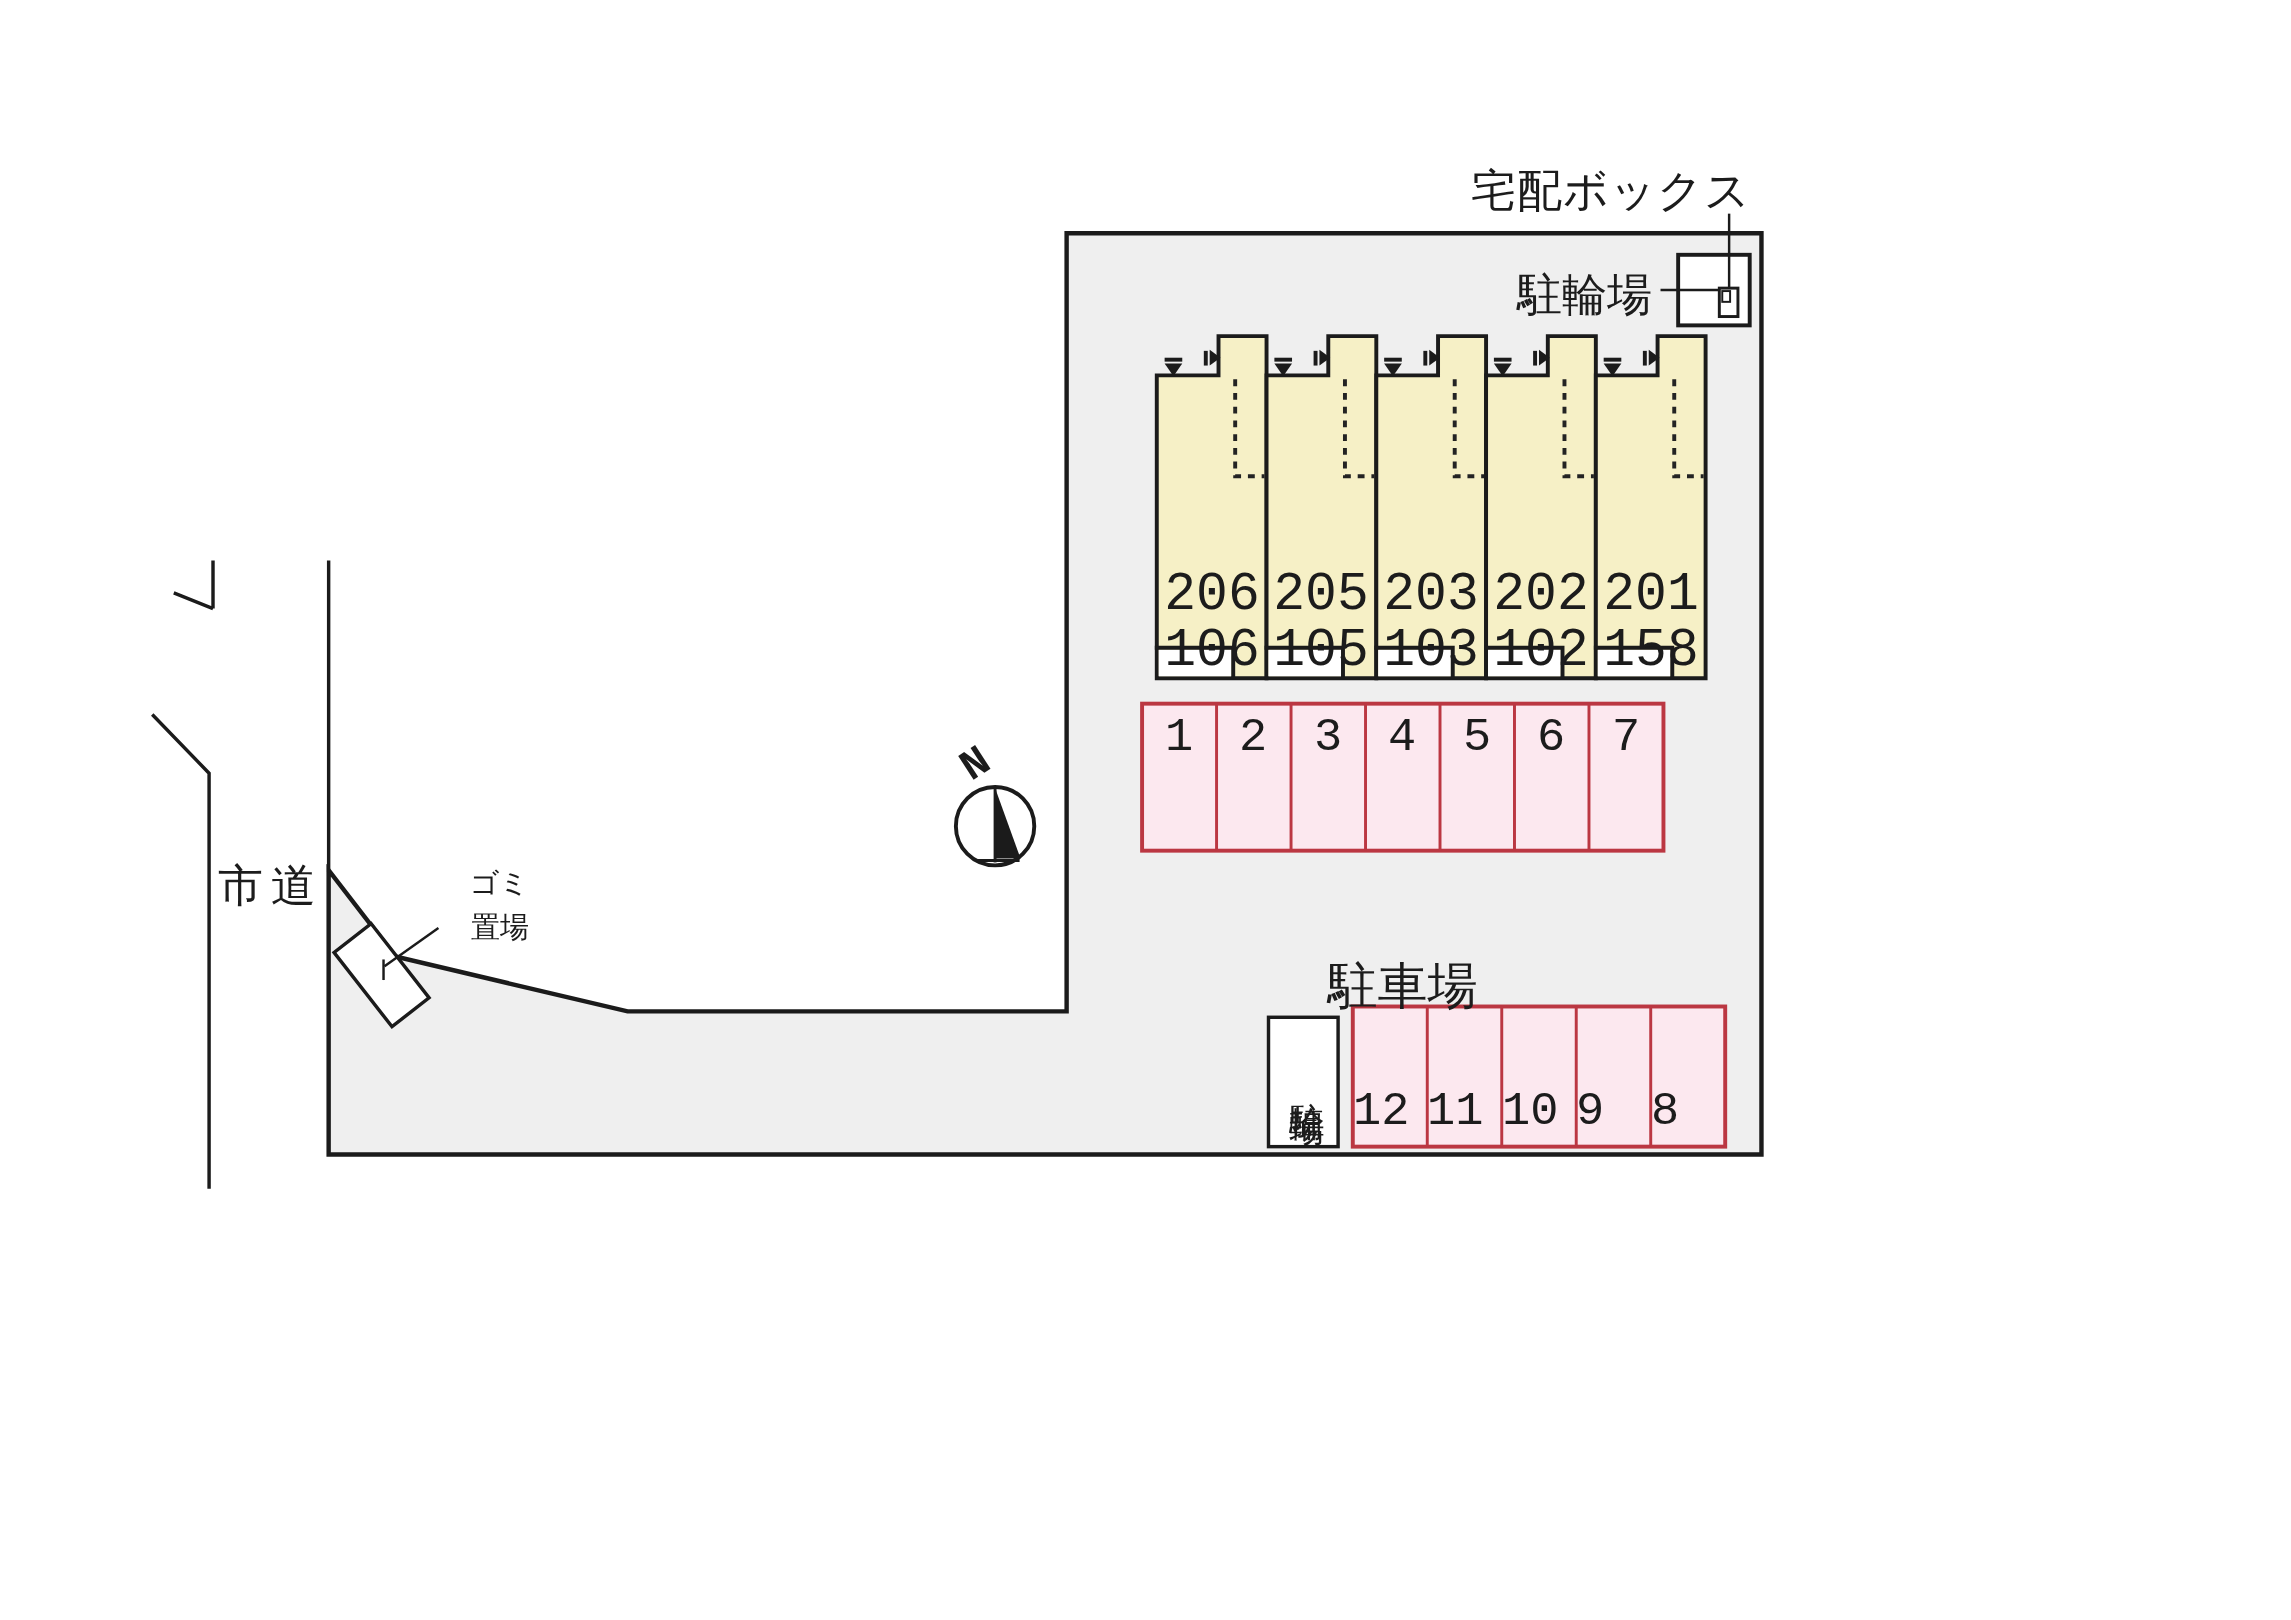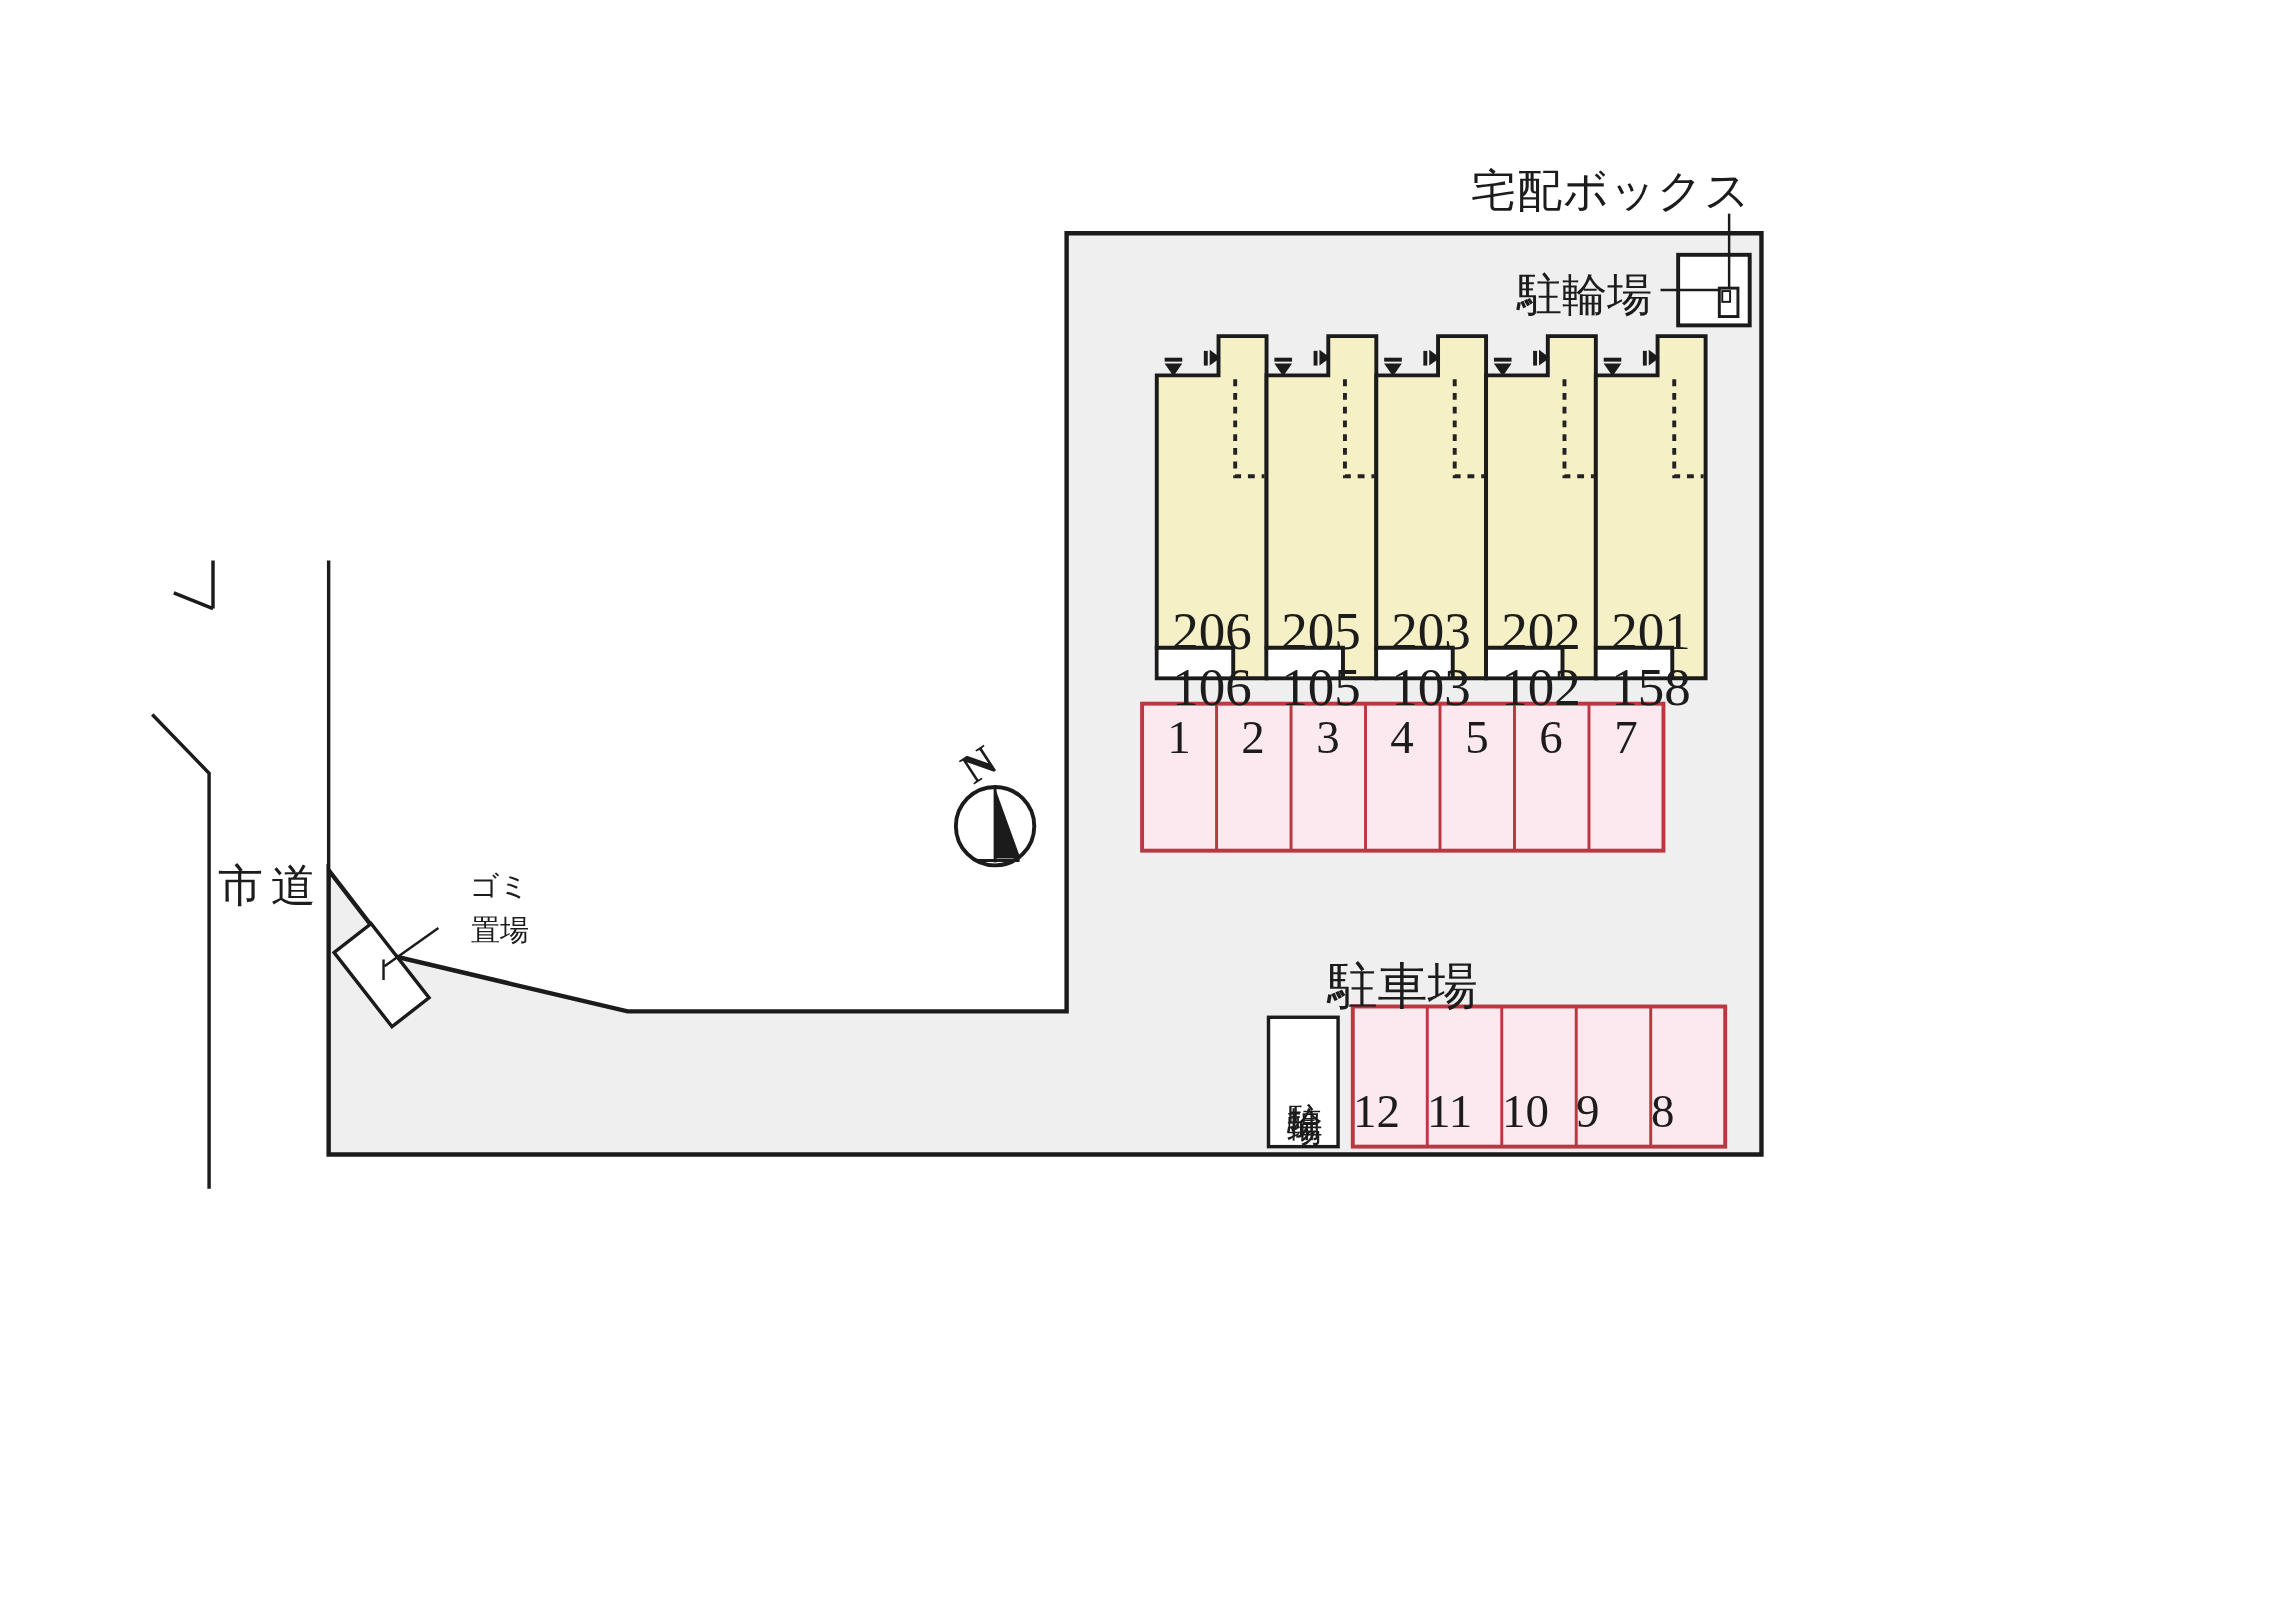--- a/index.html
+++ b/index.html
@@ -1,33 +1,33 @@
 <!DOCTYPE html>
 <html><head>
 <meta charset="utf-8">
 <style>
   html,body{margin:0;padding:0;background:#ffffff;}
   #stage{
     position:relative;width:2292px;height:1620px;background:#ffffff;overflow:hidden;
-    font-family:Liberation Serif, serif;color:#1c1c1c;
+    font-family:Liberation Mono, monospace;color:#1c1c1c;
   }
   #drawing{position:absolute;left:0;top:0;}
   .lbl{position:absolute;white-space:nowrap;color:#1c1c1c;}
   .lbl-delivery{left:1458px;top:161px;width:306px;font-size:45px;text-align:center;letter-spacing:1px;}
   .lbl-bicycle-top{left:1506px;top:265px;width:157px;font-size:45px;text-align:center;}
   .lbl-cityroad{left:218px;top:856px;font-size:45px;letter-spacing:7.8px;}
   .lbl-garbage{left:423px;top:864px;width:106px;font-size:29px;line-height:44px;text-align:right;white-space:normal;}
   .lbl-carpark{left:1325px;top:953px;width:155px;font-size:50px;text-align:center;}
   .lbl-bicycle-bottom{
     left:1270px;top:1019px;width:67px;height:125px;
     writing-mode:vertical-rl;text-orientation:upright;
     font-size:35px;letter-spacing:4.9px;display:flex;align-items:center;justify-content:center;
   }
   .lbl-north{left:963px;top:740px;font-size:43px;font-weight:bold;transform:rotate(-33deg);}
-  .unit-label{position:absolute;top:567px;width:110px;text-align:center;font-size:53px;line-height:56px;margin-top:36px;}
+  .unit-label{position:absolute;top:567px;width:110px;text-align:center;font-size:53px;line-height:56px;}
   .pnum-top{position:absolute;top:712px;width:74px;text-align:center;font-size:47px;line-height:51px;}
   .pnum-bottom{position:absolute;top:1086px;width:74px;font-size:47px;line-height:51px;}
 </style>
 </head>
 <body>
 
 <div id="stage">
 
   <svg id="drawing" width="2292" height="1620" viewBox="0 0 2338 1653">
 

